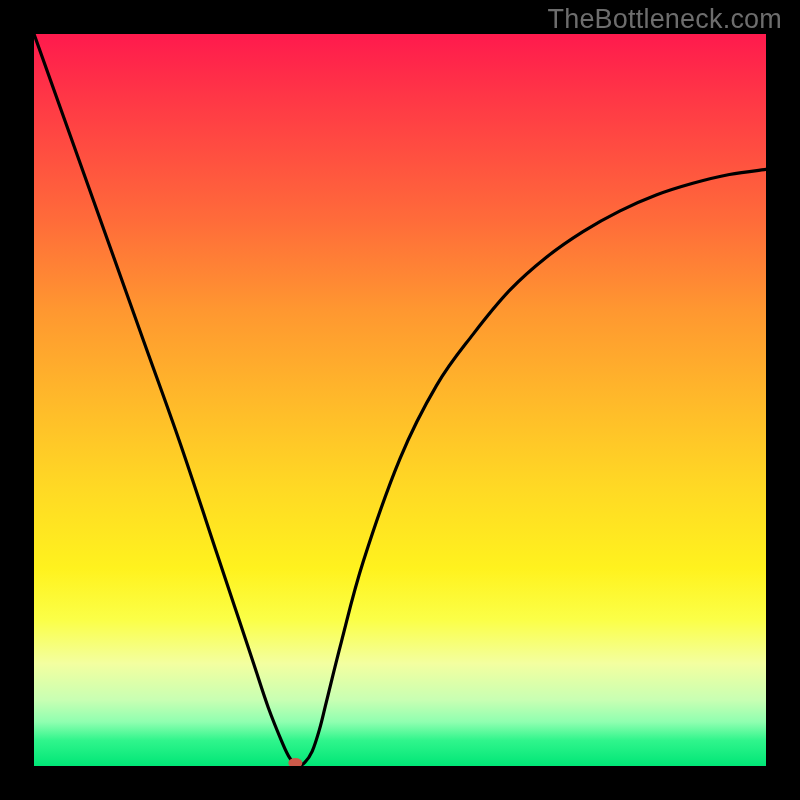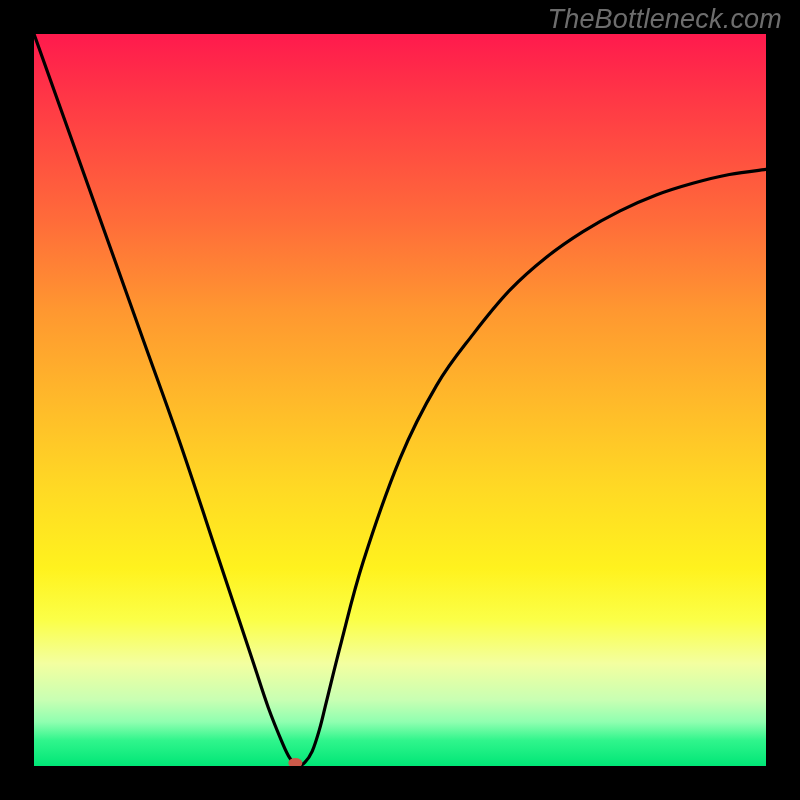--- a/index.html
+++ b/index.html
@@ -11,21 +11,20 @@
     overflow: hidden;
     font-family: Arial, Helvetica, sans-serif;
   }
   .frame {
     position: absolute;
     top: 0;
     left: 0;
     width: 800px;
     height: 673px;
     background: #000;
-    font-style: italic;
   }
   .plot {
     position: absolute;
     top: 34px;
     left: 34px;
     width: 732px;
     height: 732px;
     overflow: hidden;
   }
   .bg-gradient {

